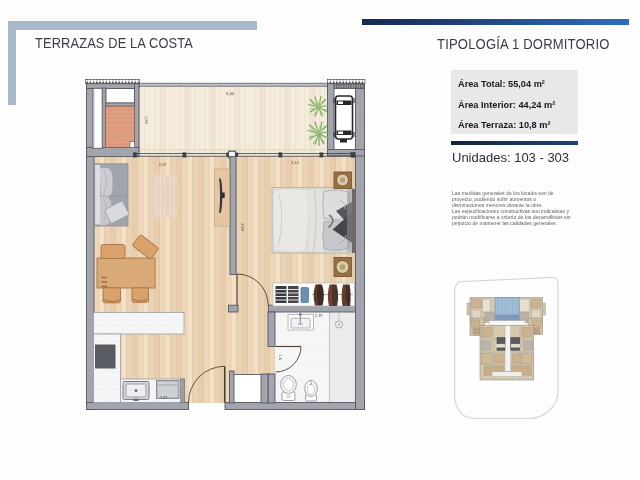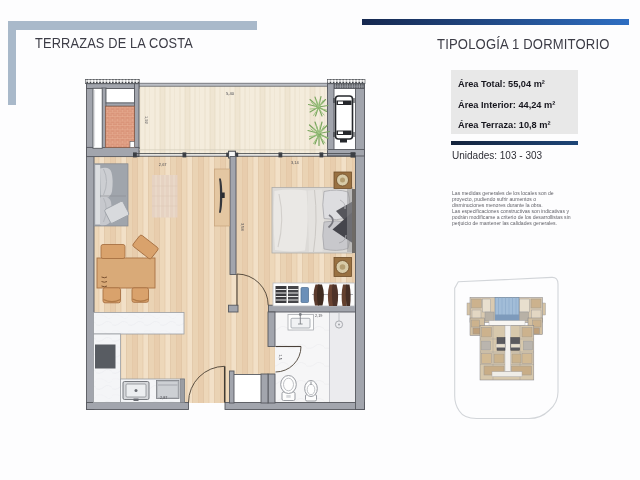--- a/index.html
+++ b/index.html
@@ -22,21 +22,21 @@
 <div class="abs" style="left:451px;top:70px;width:127px;height:63.6px;background:#e8e8e8;"></div>
 
 <div class="abs" style="left:458px;top:79.3px;font-size:9.5px;line-height:10px;font-weight:700;color:#16161e;transform:scaleX(0.97);transform-origin:0 0;">Área Total: 55,04 m²</div>
 
 <div class="abs" style="left:458px;top:99.8px;font-size:9.5px;line-height:10px;font-weight:700;color:#16161e;transform:scaleX(0.97);transform-origin:0 0;">Área Interior: 44,24 m²</div>
 
 <div class="abs" style="left:458px;top:120.3px;font-size:9.5px;line-height:10px;font-weight:700;color:#16161e;transform:scaleX(0.97);transform-origin:0 0;">Área Terraza: 10,8 m²</div>
 
 <div class="abs" style="left:451px;top:140.5px;width:127px;height:4px;background:linear-gradient(90deg,#14233c,#1d4577);"></div>
 
-<div class="abs" style="left:452px;top:149.5px;font-size:10px;color:#2e2e36;">Unidades: 103 - 303</div>
+<div class="abs" style="left:452px;top:149.5px;font-size:13px;color:#2e2e36;">Unidades: 103 - 303</div>
 
 <div class="abs" style="left:452px;top:190px;font-size:5.1px;line-height:6.05px;color:#63636a;width:140px;">
 Las medidas generales de los locales son de<br>
 proyecto, pudiendo sufrir aumentos o<br>
 disminuciones menores durante la obra.<br>
 Las especificaciones constructivas son indicativas y<br>
 podrán modificarse a criterio de los desarrollistas sin<br>
 perjuicio de mantener las calidades generales.
 </div>
 

